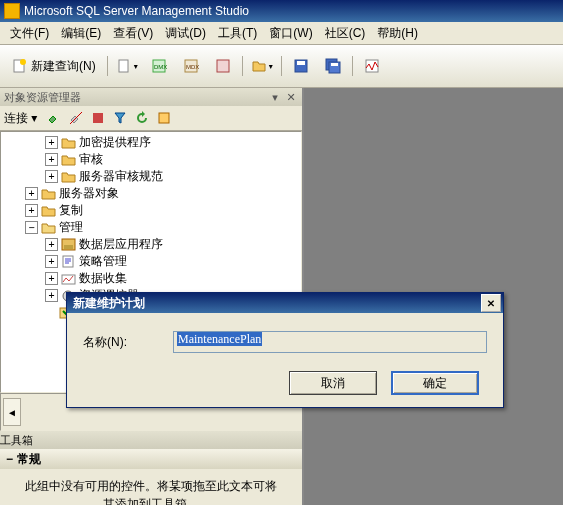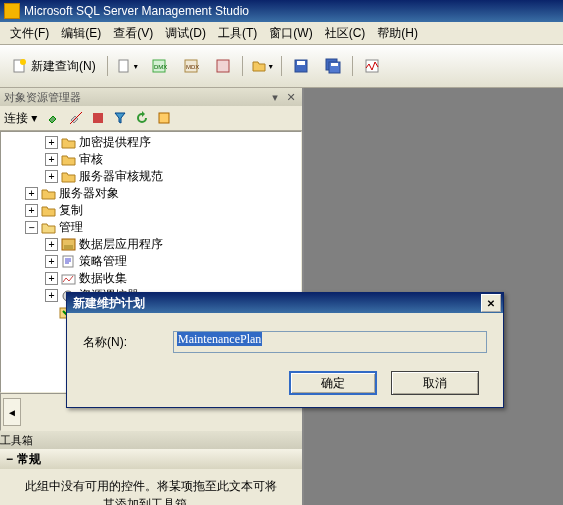--- a/index.html
+++ b/index.html
@@ -295,20 +295,20 @@
     <div class="dlg-title">
       <span>新建维护计划</span>
       <span class="dlg-close">✕</span>
     </div>
     <div class="dlg-body">
       <div class="dlg-row">
         <span class="dlg-label">名称(N):</span>
         <div class="dlg-input"><span class="seltext">MaintenancePlan</span></div>
       </div>
       <div class="dlg-buttons">
+        <button class="dlg-btn">取消</button>
         <button class="dlg-btn primary">确定</button>
-        <button class="dlg-btn">取消</button>
       </div>
     </div>
   </div>
 
 
 </div>
 
 </body></html>

